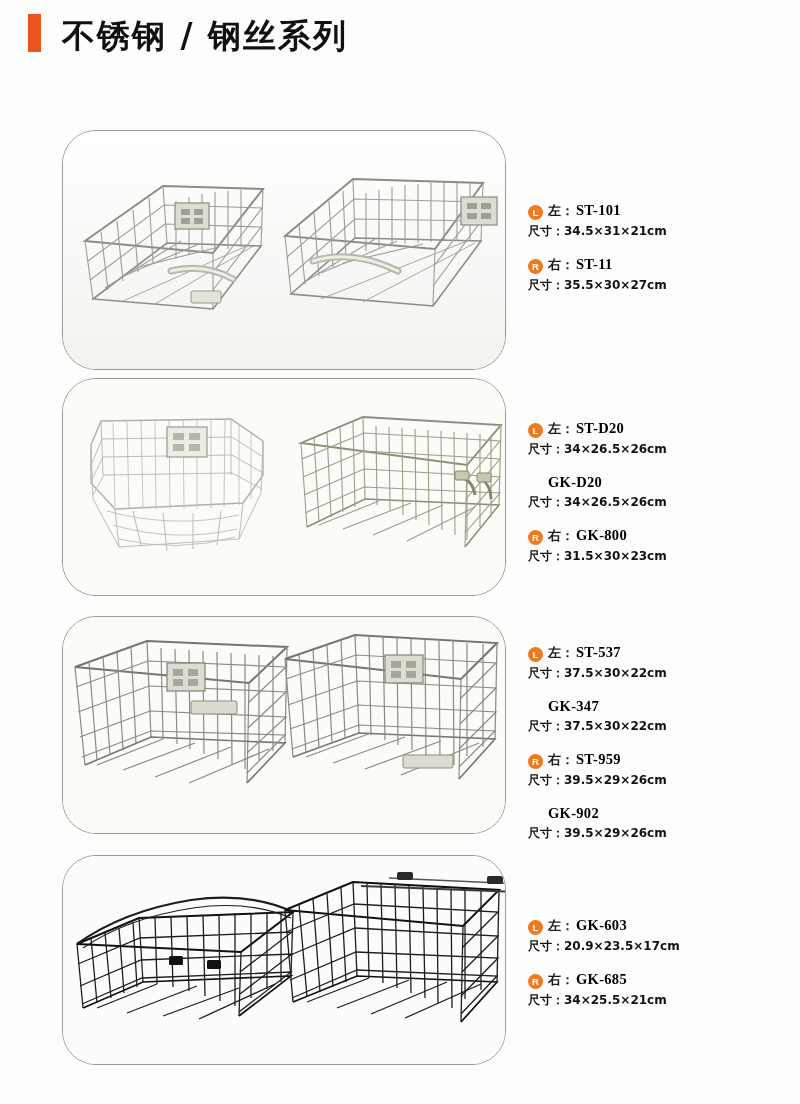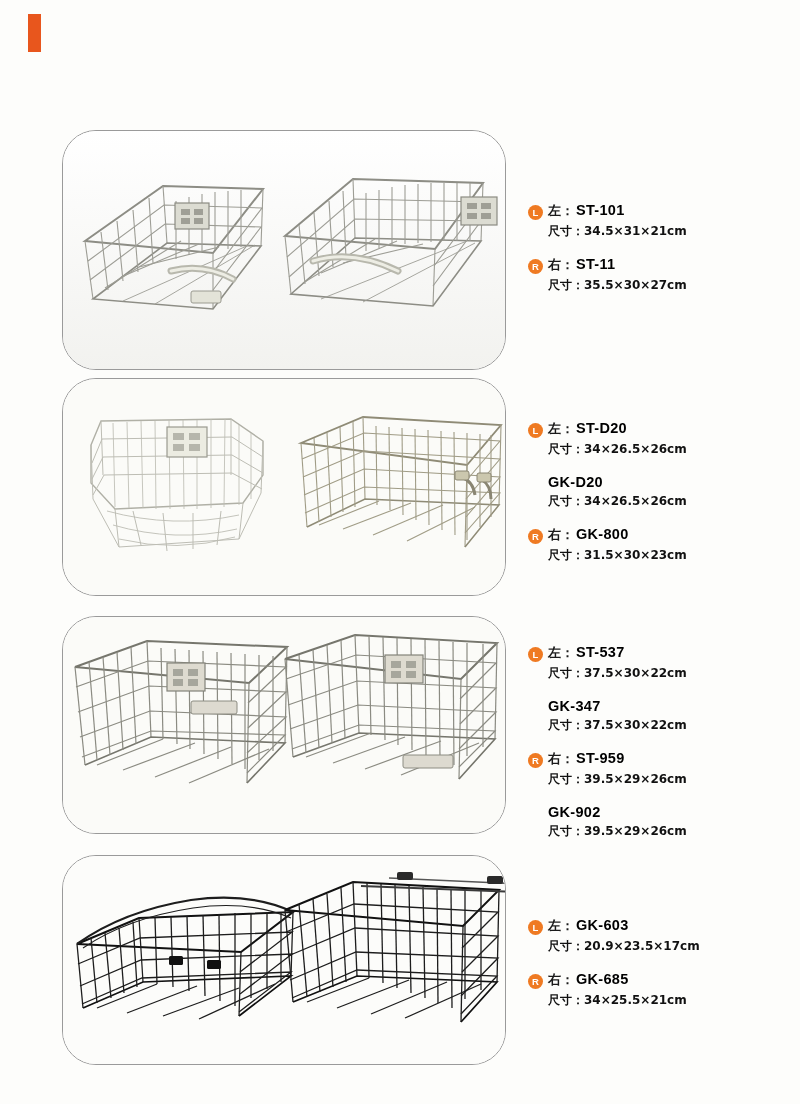--- a/index.html
+++ b/index.html
@@ -113,43 +113,43 @@
     font-weight: bold;
     color: #1a1a1a;
     font-family: "DejaVu Sans", sans-serif;
     margin-right: 2px;
   }
   .model {
     font-size: 14.5px;
     font-weight: bold;
     color: #000000;
     letter-spacing: 0.3px;
-    font-family: Liberation Sans, sans-serif;
+    font-family: Liberation Serif, serif;
   }
   .dim-line {
     font-size: 12px;
     color: #111111;
     font-family: "DejaVu Sans", sans-serif;
     white-space: nowrap;
-    margin-left: 20px;
     margin-top: 3px;
     font-weight: bold;
   }
   .gap-md { height: 16px; }
 
   
   svg.basket { display: block; }
 </style>
 </head>
 <body>
 
 <div class="page">
 
   <div class="header">
     <div class="accent-bar"></div>
+    <div class="title-cn">不锈钢 / 钢丝系列</div>
   </div>
 
   <div class="section" style="top:130px; height:240px;">
 
     <div class="photo-card" style="top:0; width:442px; height:238px;">
       <svg class="basket" width="442" height="238" viewBox="0 0 442 238">
         <defs>
           <linearGradient id="g1" x1="0" y1="0" x2="0" y2="1">
             <stop offset="0%" stop-color="#ffffff"></stop>
             <stop offset="100%" stop-color="#f2f2ef"></stop>

